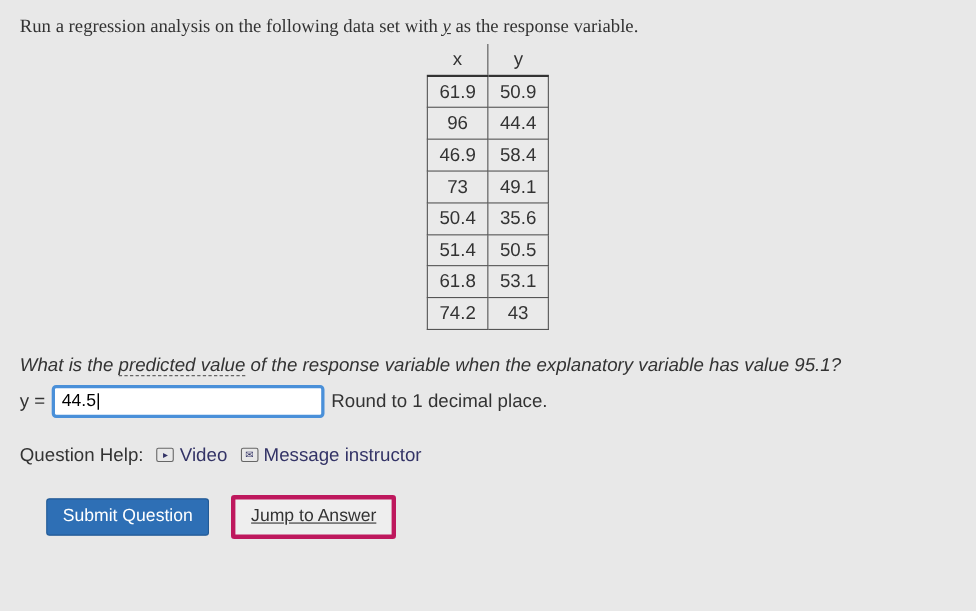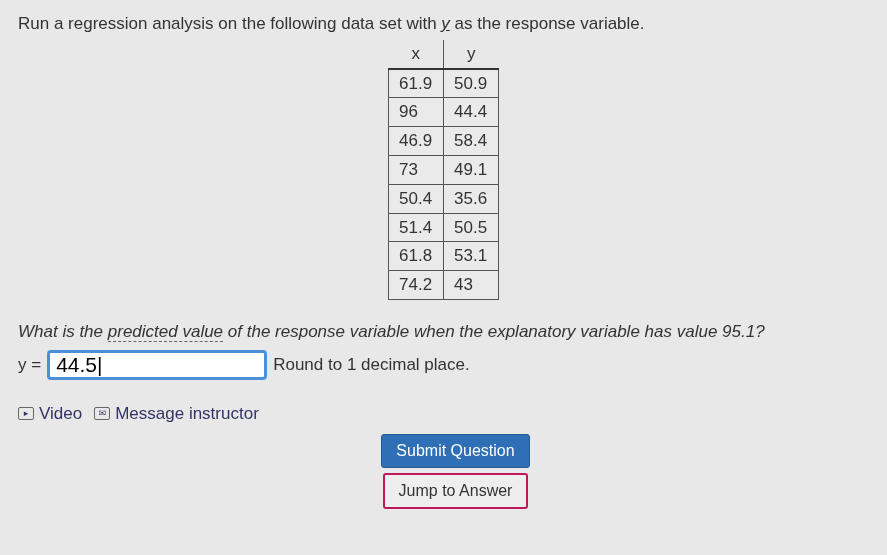--- a/index.html
+++ b/index.html
@@ -8,33 +8,34 @@
   background: #e8e8e8;
   width: 887px;
   height: 555px;
   padding: 12px 18px;
   color: #333;
   font-size: 17px;
   line-height: 1.4;
 }
 .prompt {
   margin-bottom: 4px;
+  font-family: Liberation Serif, serif;
 }
 .underline {
   text-decoration: underline;
   font-style: italic;
 }
 .data-table {
   margin: 0 auto 20px auto;
   border-collapse: collapse;
 }
 .data-table th, .data-table td {
   border: 1px solid #555;
   padding: 2px 10px;
-  text-align: left;
+  text-align: center;
   font-size: 17px;
   min-width: 55px;
 }
 .data-table th {
   text-align: center;
   font-weight: normal;
   border-top: none;
   border-left: none;
   border-right: none;
   border-bottom: 2px solid #333;
@@ -48,26 +49,26 @@
 .dotted-underline {
   border-bottom: 1px dashed #666;
 }
 .answer-row {
   margin-top: 6px;
   display: flex;
   align-items: center;
   gap: 6px;
 }
 .answer-input {
-  width: 220px;
+  width: 248px;
   height: 30px;
   border: 3px solid #4a90d9;
   border-radius: 4px;
   padding: 6px 6px;
-  font-size: 21px;
+  font-size: 16px;
   background: #fff;
 }
 .help-row {
   margin-top: 22px;
   display: flex;
   align-items: center;
   gap: 12px;
 }
 .help-link {
   display: inline-flex;
@@ -81,44 +82,44 @@
   height: 13px;
   border: 1px solid #666;
   border-radius: 2px;
   display: inline-flex;
   align-items: center;
   justify-content: center;
   font-size: 9px;
   line-height: 1;
 }
 .button-row {
-  margin-top: 8px;
+  margin-top: 24px;
   display: flex;
   align-items: center;
-  gap: 5px;
+  gap: 20px;
   padding-left: 24px;
-  flex-direction: column;
 }
 .submit-btn {
   background: #2e6fb5;
   color: #fff;
   border: 1px solid #225a96;
   padding: 7px 14px;
   font-size: 16px;
   border-radius: 3px;
   cursor: pointer;
 }
 .jump-btn {
   background: #eee;
   color: #333;
-  border: 2px solid #be185d;
+  border: 4px solid #be185d;
   padding: 7px 14px;
   font-size: 16px;
   border-radius: 3px;
   cursor: pointer;
+  text-decoration: underline;
 }
 </style>
 </head>
 <body>
 
 <div class="prompt">
   <span>Run a regression analysis on the following data set with </span><span class="underline">y</span><span> as the response variable.</span>
 </div>
 
 <table class="data-table">
@@ -168,20 +169,21 @@
   <span>What is the </span><span class="dotted-underline">predicted value</span><span> of the response variable when the explanatory variable has value 95.1?</span>
 </div>
 
 <div class="answer-row">
   <span>y = </span>
   <input class="answer-input" type="text" value="44.5|" style="">
   <span>Round to 1 decimal place.</span>
 </div>
 
 <div class="help-row">
+  <span>Question Help:</span>
   <span class="help-link">
     <span class="icon-box">▸</span>
     <span>Video</span>
   </span>
   <span class="help-link">
     <span class="icon-box">✉</span>
     <span>Message instructor</span>
   </span>
 </div>
 

